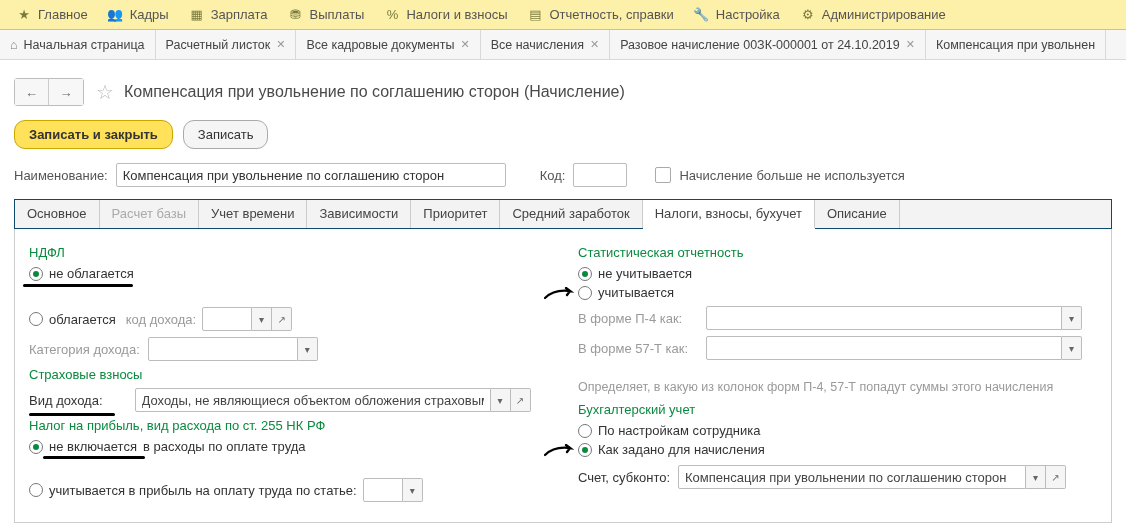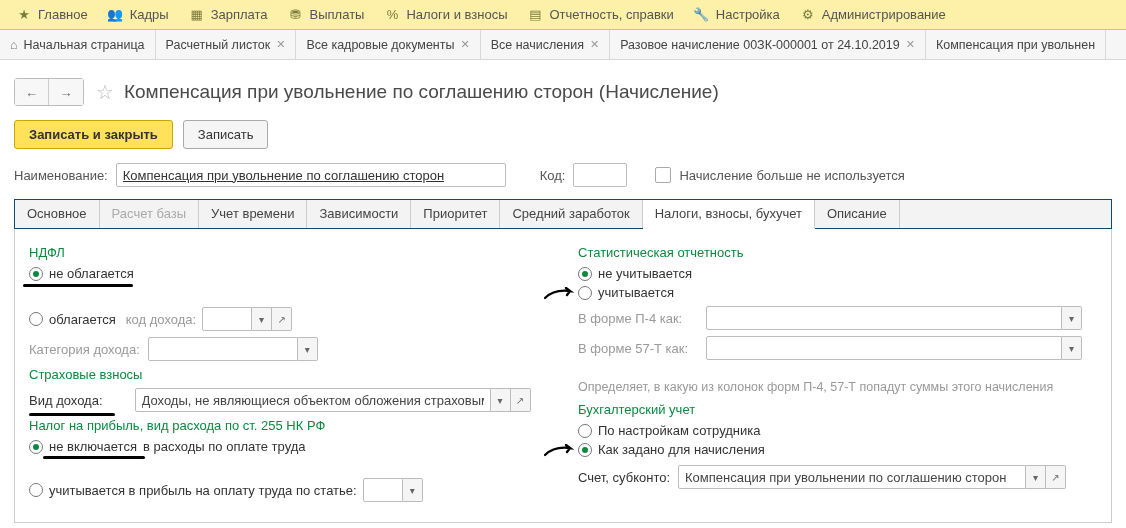--- a/index.html
+++ b/index.html
@@ -56,24 +56,24 @@
   }
   .navbtns { display: flex; border: 1px solid #bdbdbd; border-radius: 3px; margin-right: 12px; }
   .navbtns .nb {
     width: 34px; height: 26px;
     display: flex; align-items: center; justify-content: center;
     color: #666; cursor: pointer;
     background: #f7f7f7;
   }
   .navbtns .nb:first-child { border-right: 1px solid #ccc; }
   .staricon { color: #bbb; margin-right: 10px; font-size: 20px; }
-  .page-title { font-size: 19px; color: #4a4a4a; }
+  .page-title { font-size: 16px; color: #4a4a4a; }
   .toolbar { display: flex; padding: 0 14px 14px 14px; gap: 10px; }
   .btn {
-    border: 1px solid #aaa; border-radius: 3px;
+    border: 1px solid #aaa; border-radius: 11px;
     padding: 6px 14px; background: #f5f5f5; cursor: pointer;
     font-size: 13px; color: #333;
   }
   .btn.primary {
     background: #ffe15a; border: 1px solid #c9a800; font-weight: bold;
   }
   .formrow { display: flex; align-items: center; padding: 0 14px 12px 14px; gap: 8px; }
   .lbl { color: #555; }
   .input {
     border: 1px solid #bcbcbc; border-radius: 2px;
@@ -206,21 +206,21 @@
   <span class="page-title">Компенсация при увольнение по соглашению сторон (Начисление)</span>
 </div>
 
 <div class="toolbar">
   <button class="btn primary">Записать и закрыть</button>
   <button class="btn">Записать</button>
 </div>
 
 <div class="formrow">
   <span class="lbl">Наименование:</span>
-  <input class="input" style="width: 390px; text-decoration: underline;" value="Компенсация при увольнение по соглашению сторон">
+  <input class="input" style="width: 390px;" value="Компенсация при увольнение по соглашению сторон">
   <span style="width:18px"></span>
   <span class="lbl">Код:</span>
   <input class="input" style="width: 54px;" value="">
   <span style="width:12px"></span>
   <span class="checkbox"></span>
   <span class="lbl">Начисление больше не используется</span>
 </div>
 
 <div class="tabs">
   <div class="t">Основное</div>

